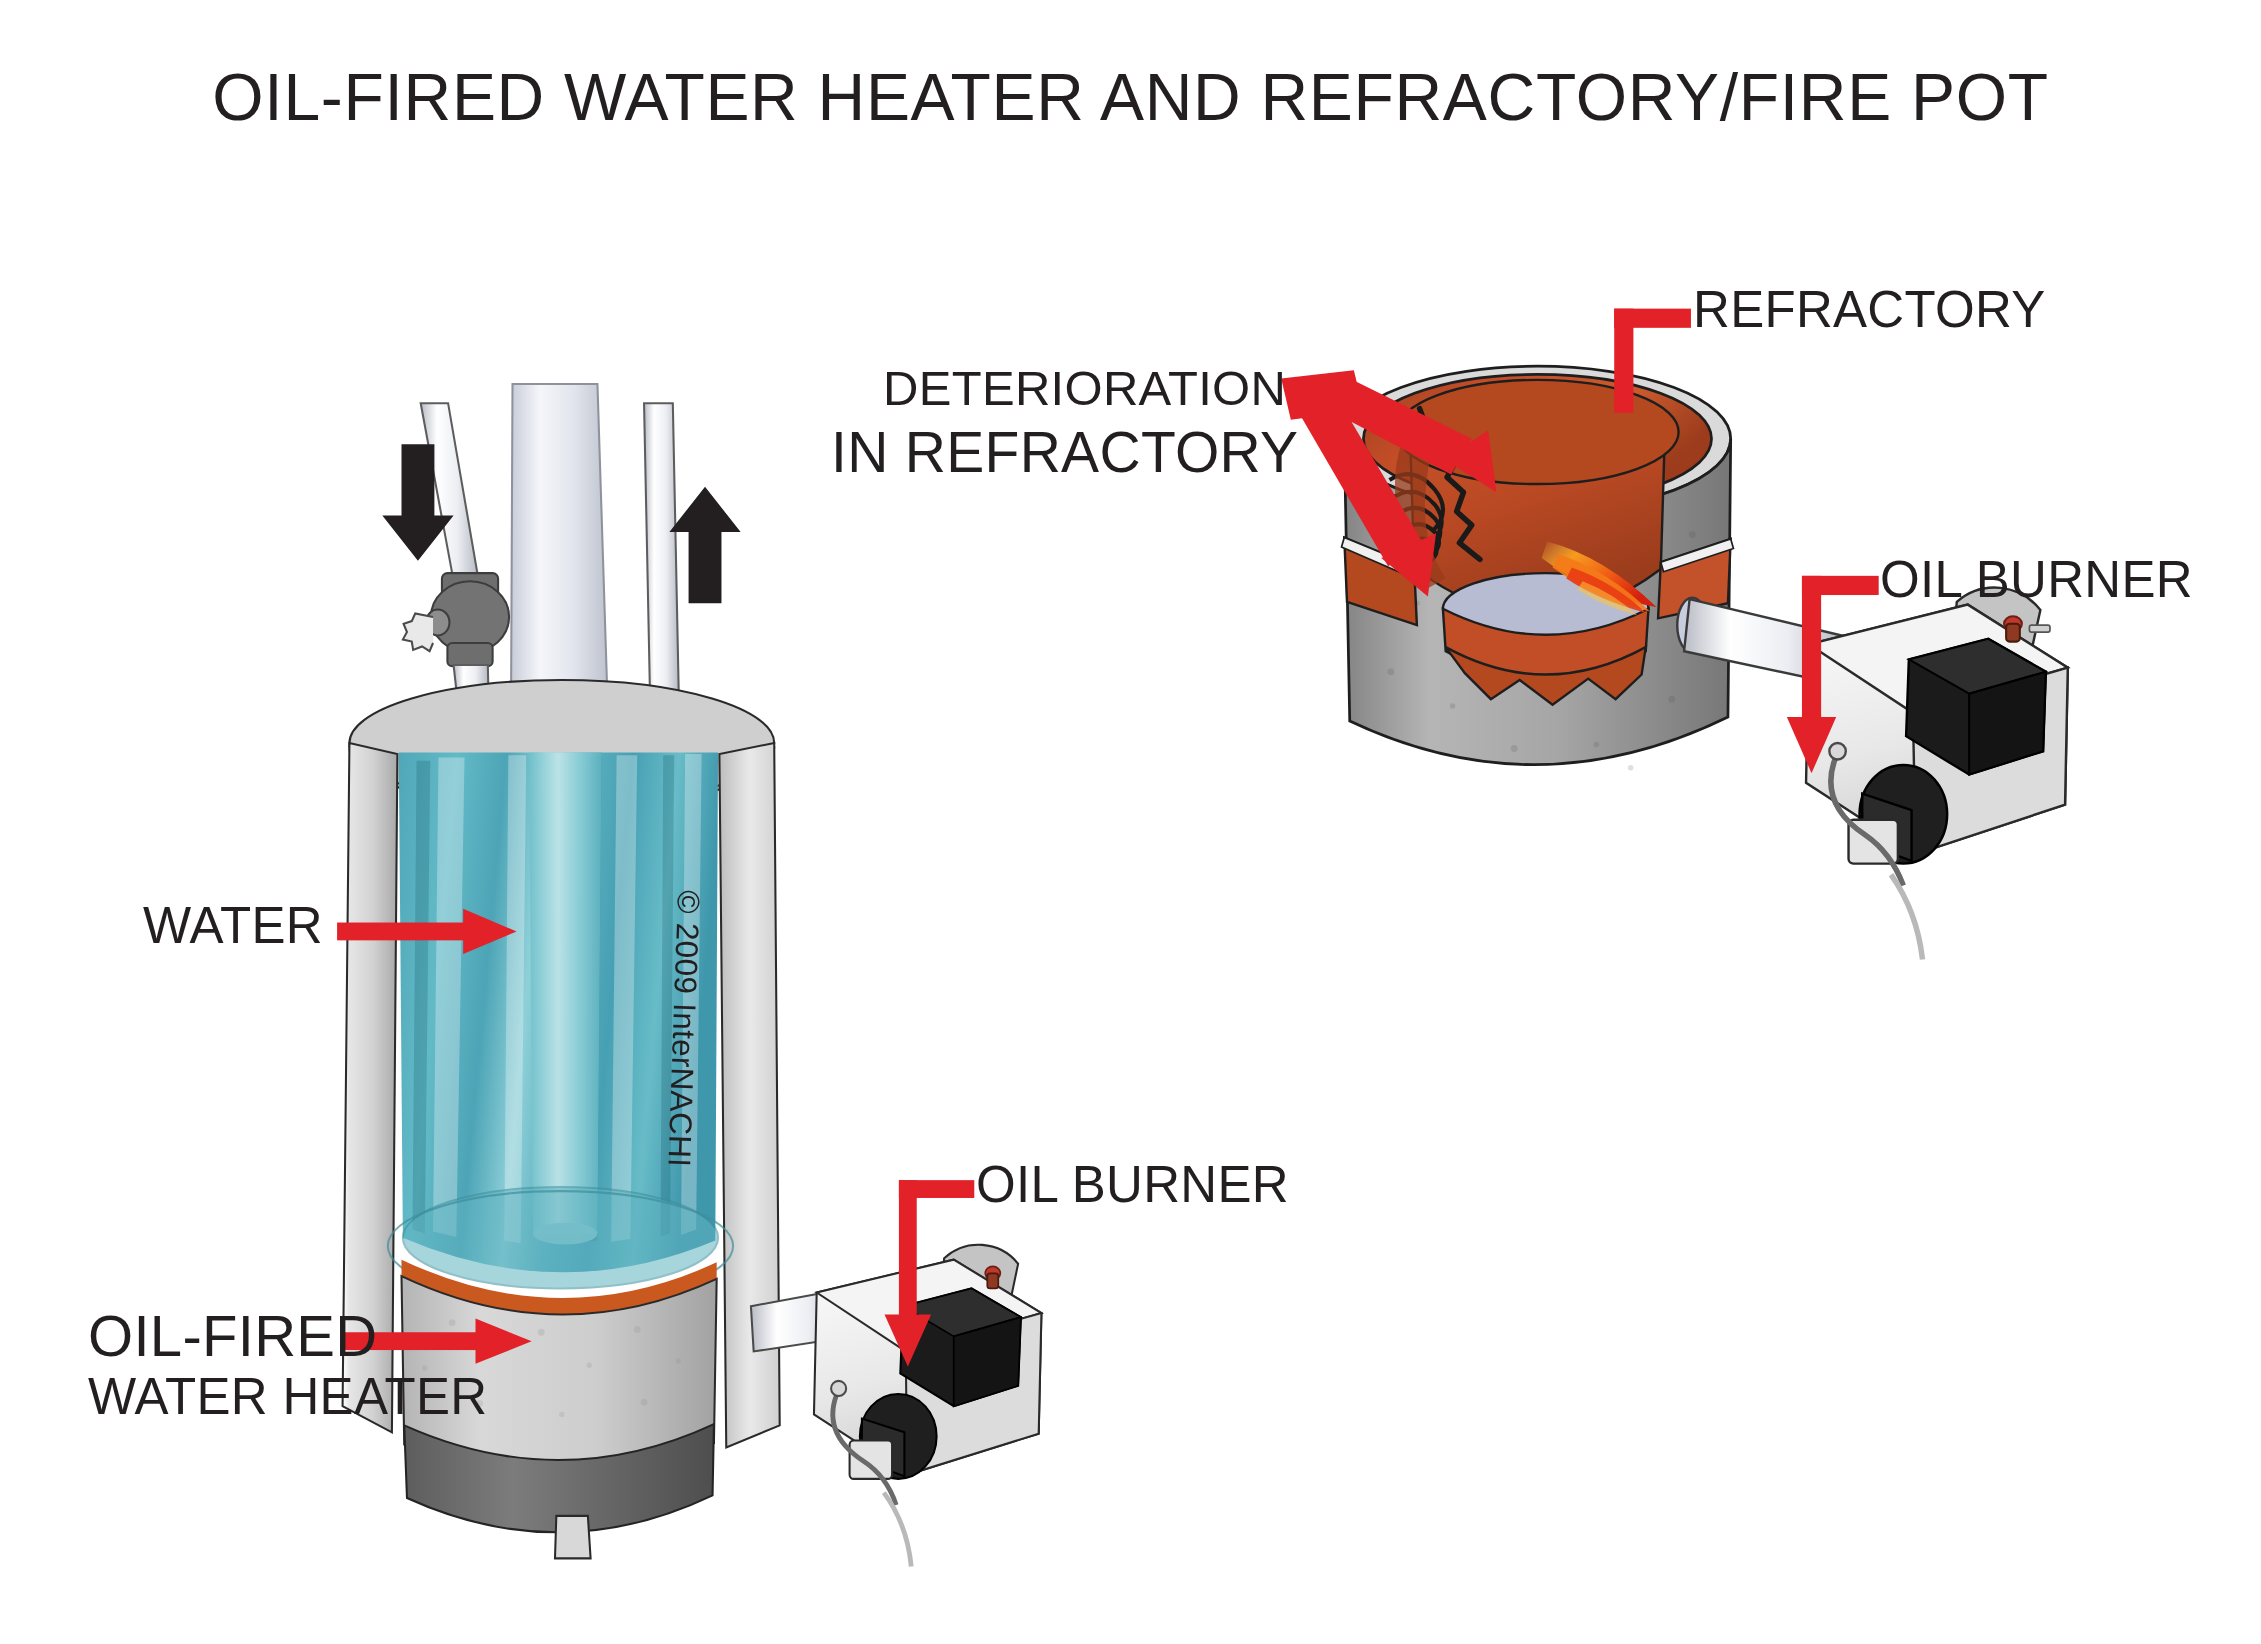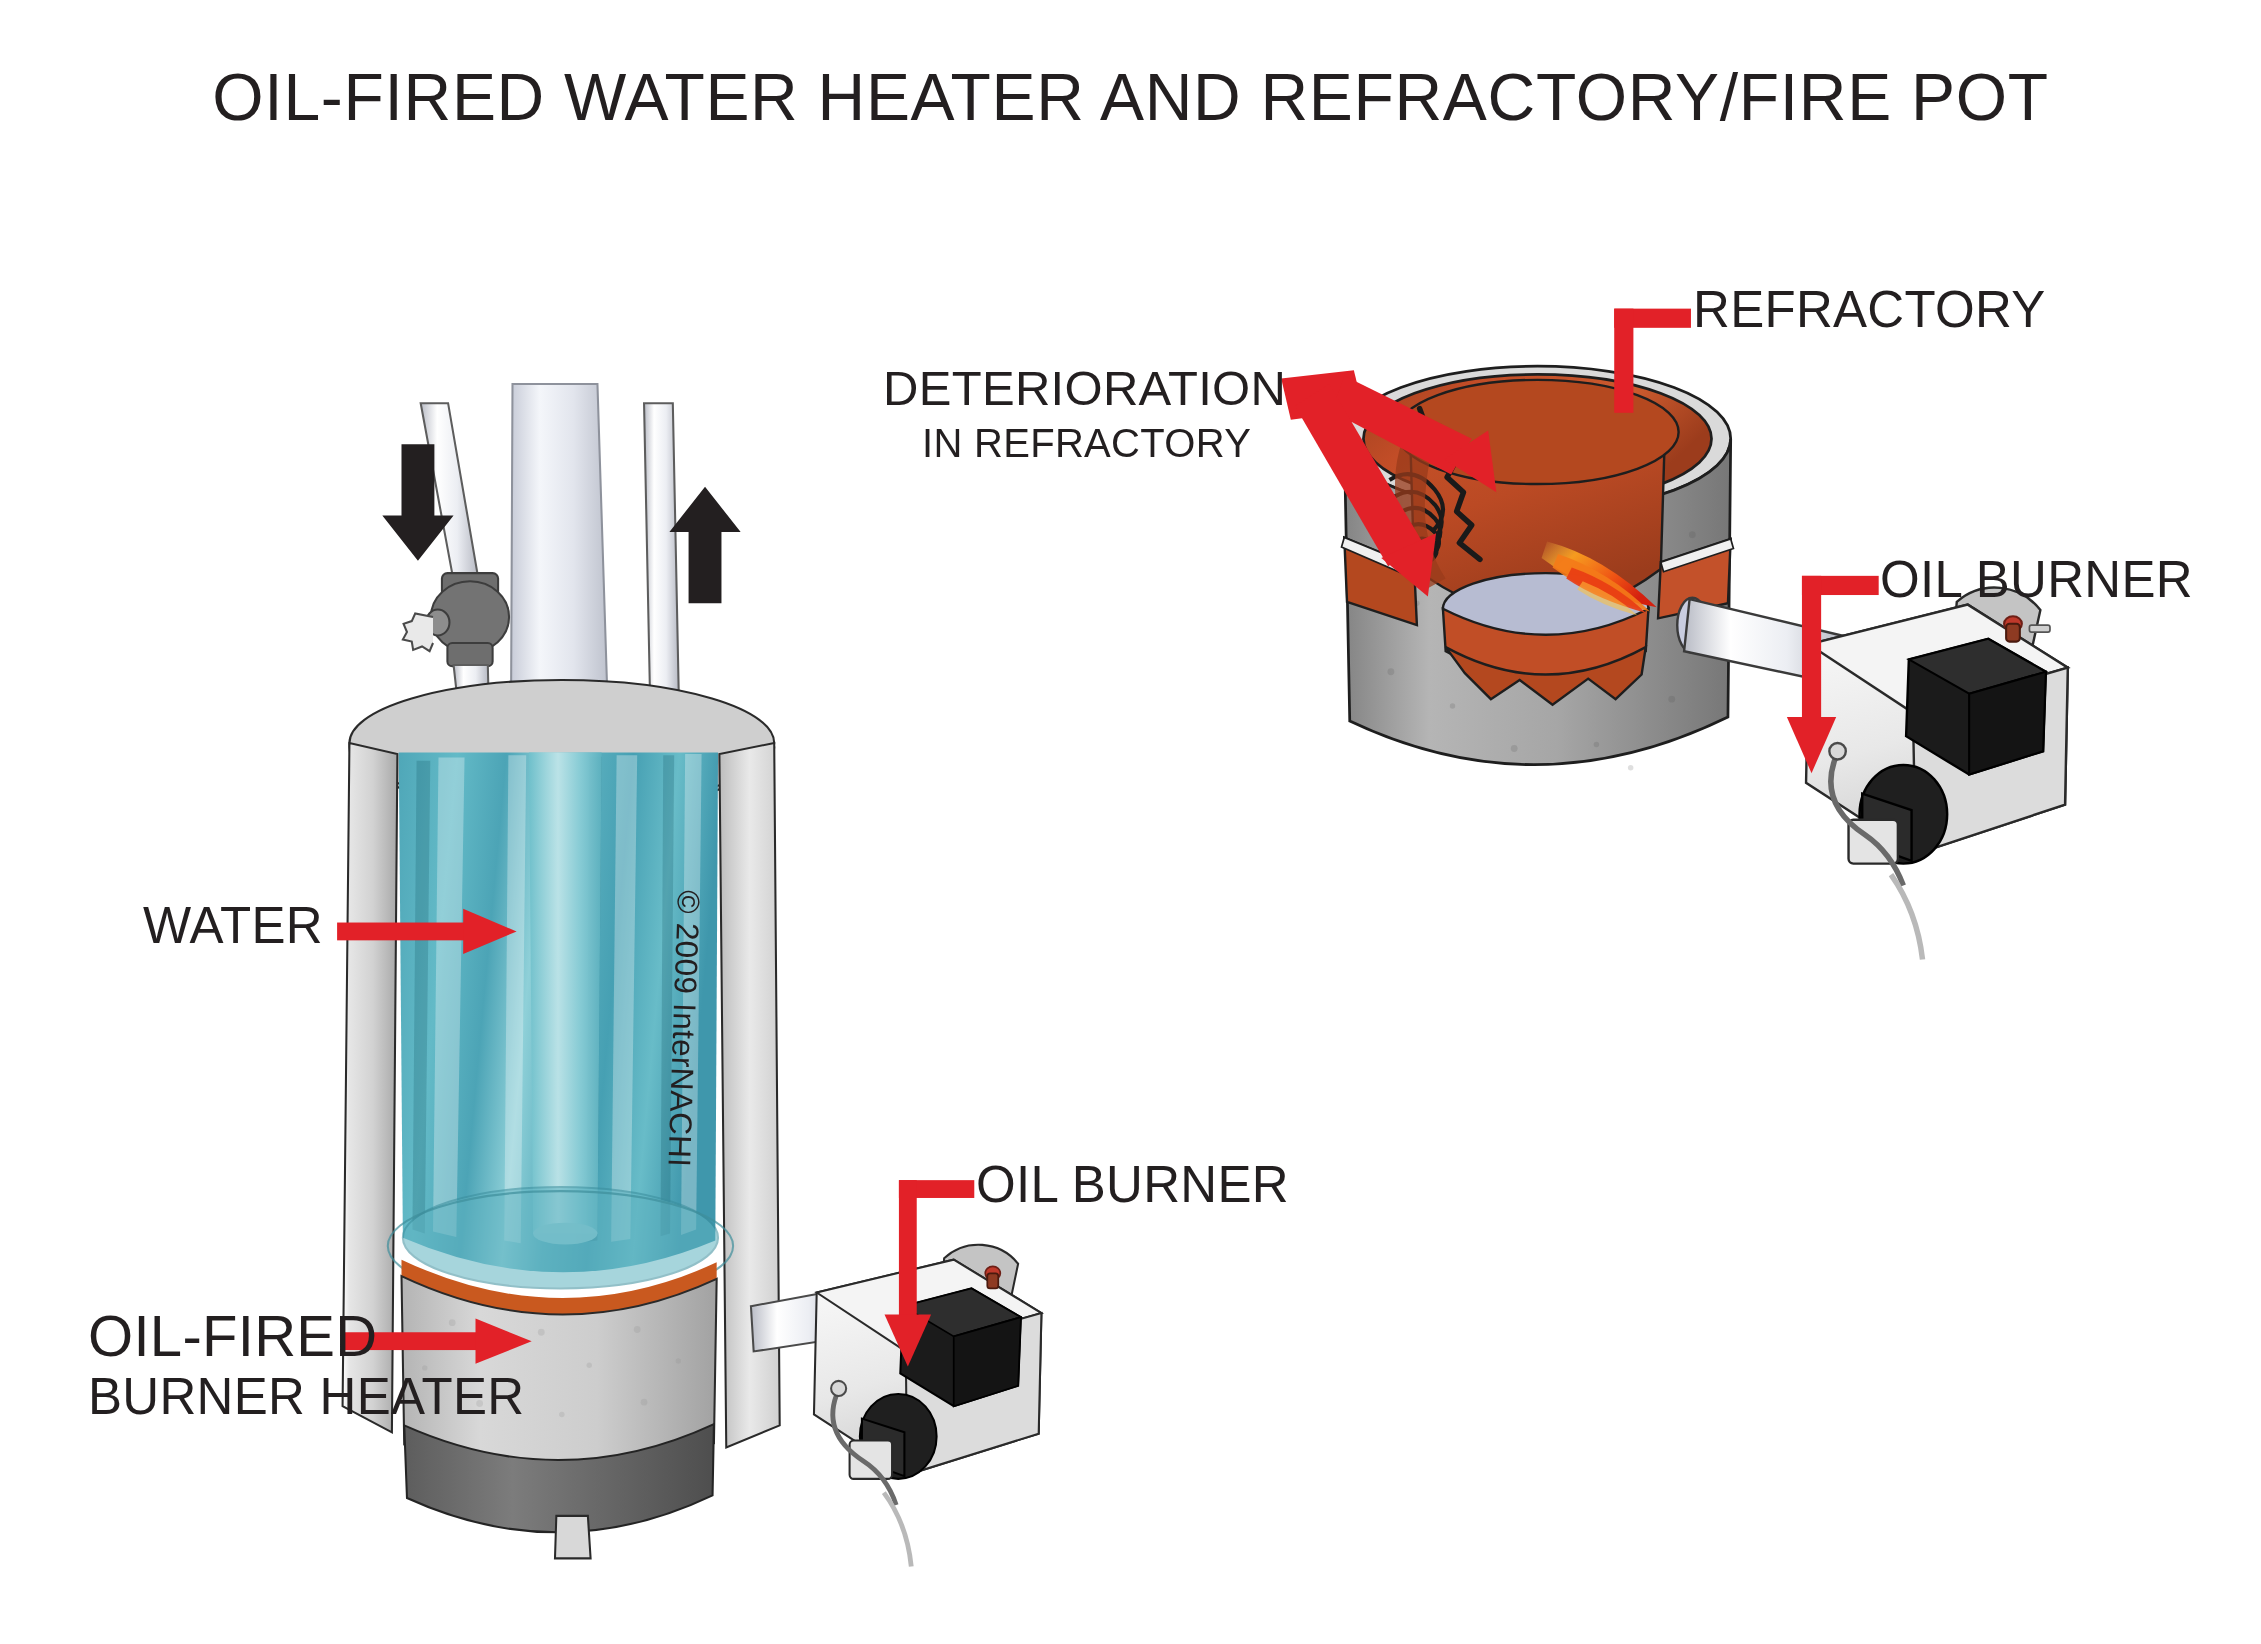--- a/index.html
+++ b/index.html
@@ -375,28 +375,28 @@
 
         <path d="M1940,560 L2078,794 L2026,826 L1890,592 Z"></path>
         <path d="M2096,778 l-12,92 l-68,-56 z"></path>
       </g>
     </g>
   </svg>
 
   <div class="lbl" style="left:143px;top:898px;font-size:51px;">WATER</div>
 
   <div class="lbl" style="left:88px;top:1305px;font-size:58px;">OIL-FIRED</div>
-  <div class="lbl" style="left:88px;top:1369px;font-size:51px;">BURNER HEATER</div>
+  <div class="lbl" style="left:88px;top:1369px;font-size:51px;">WATER HEATER</div>
 
   <div class="lbl" style="left:976px;top:1157px;font-size:51px;">OIL BURNER</div>
 
   <div class="lbl" style="left:1880px;top:552px;font-size:51px;">OIL BURNER</div>
 
   <div class="lbl" style="left:883px;top:362px;font-size:49px;">DETERIORATION</div>
 
   <div class="lbl" style="left:1693px;top:282px;font-size:51px;">REFRACTORY</div>
-  <div class="lbl" style="left:922px;top:422px;font-size:40px;">IN REFRACTORY</div>
+  <div class="lbl" style="left:831px;top:422px;font-size:57px;">IN REFRACTORY</div>
 
   <div class="lbl" style="left:706px;top:891px;font-size:31.5px;
        transform:rotate(92deg);transform-origin:left top;white-space:nowrap;">© 2009 InterNACHI</div>
 
 </div>
 
 
 </body></html>

